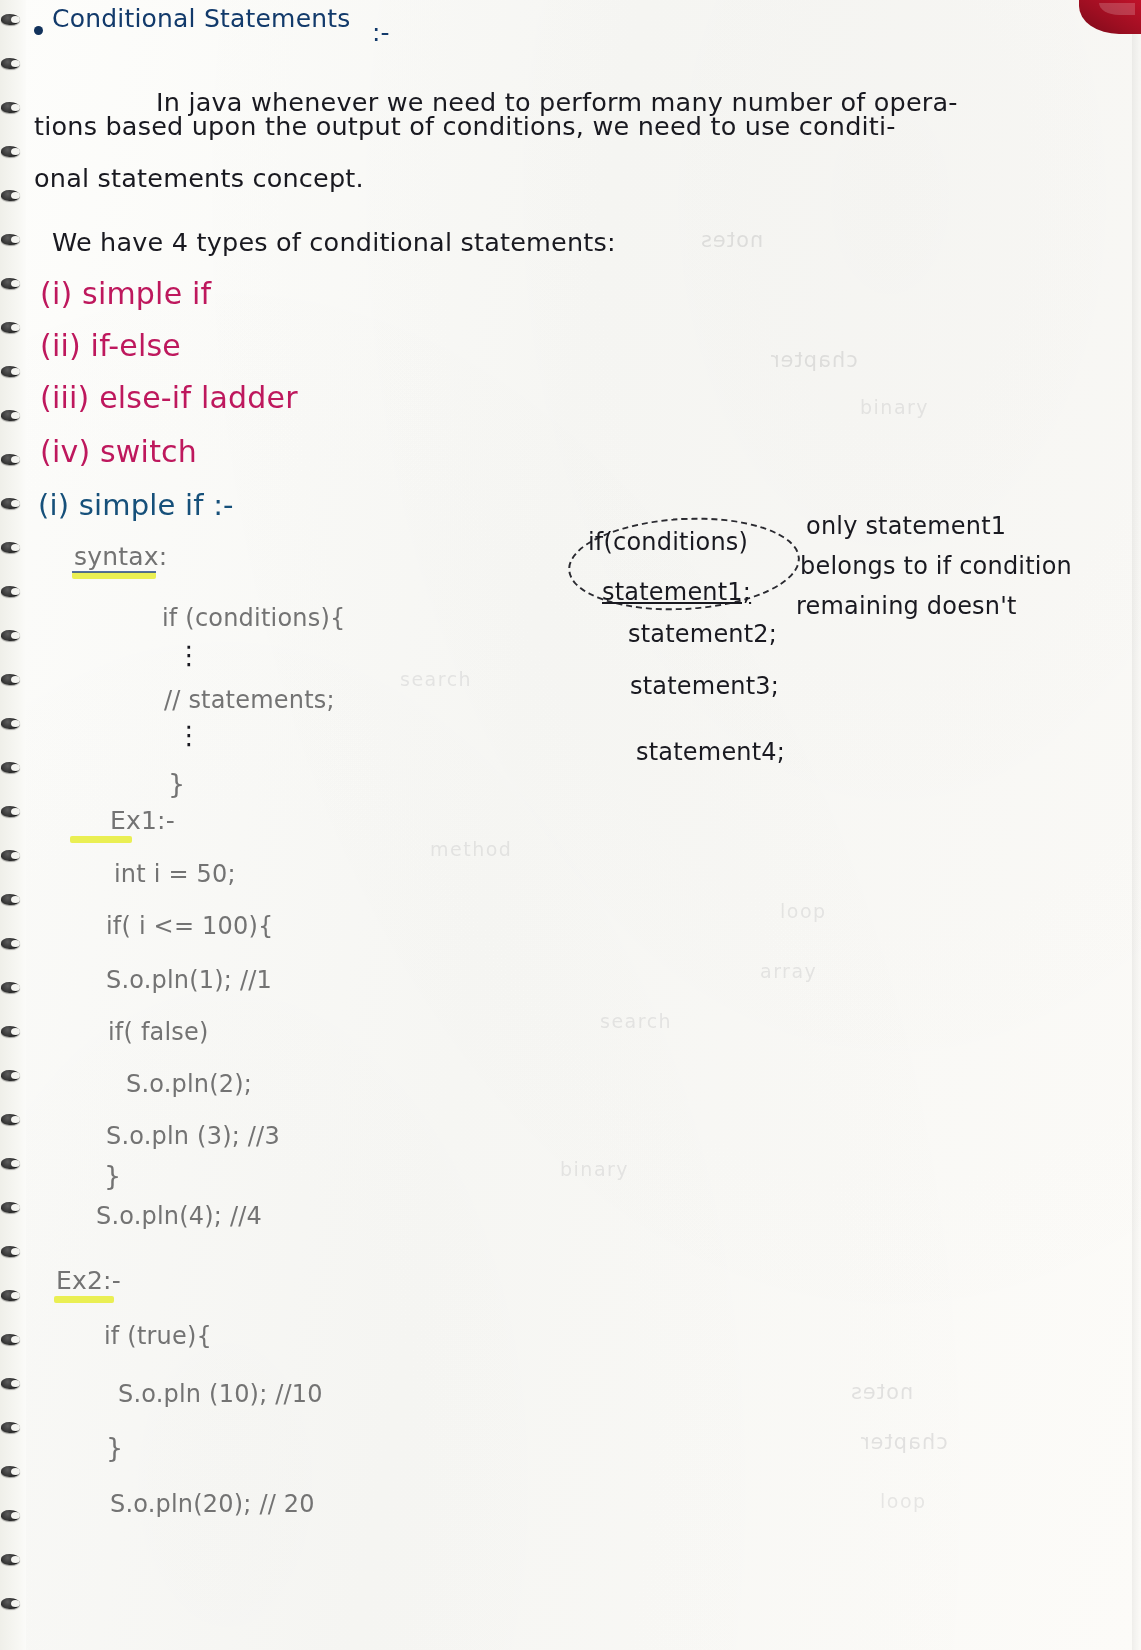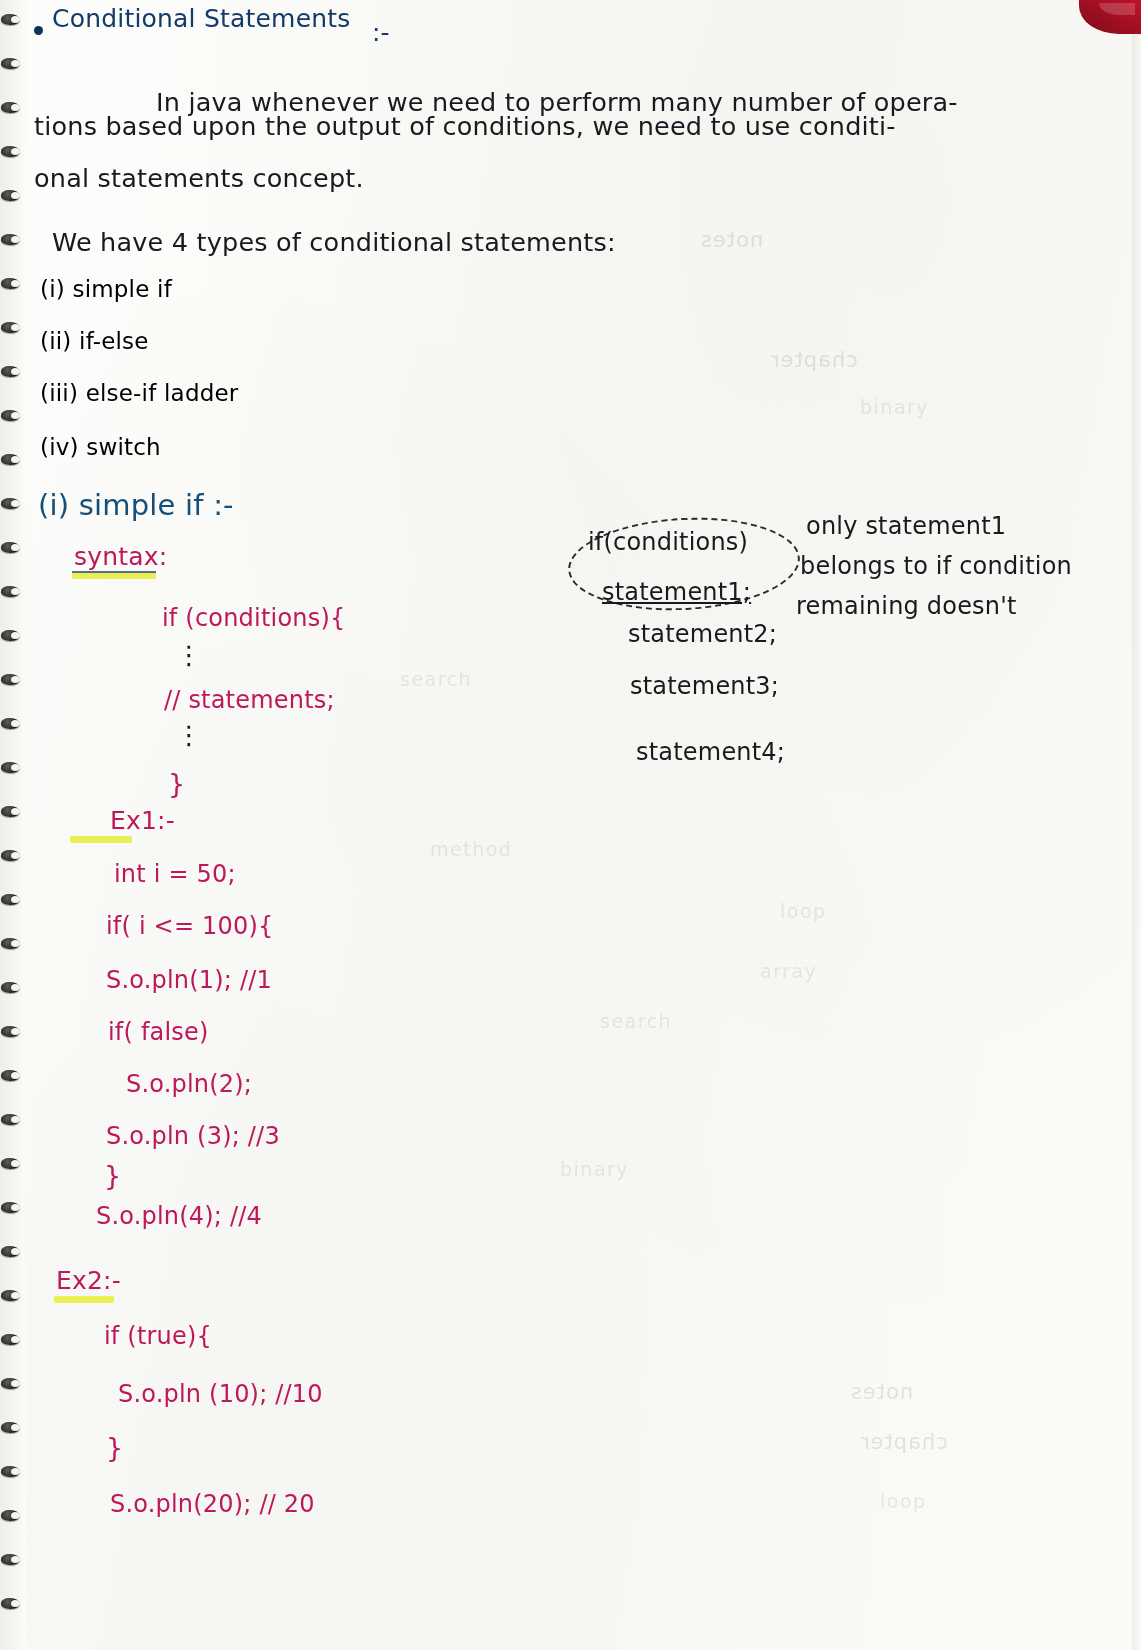--- a/index.html
+++ b/index.html
@@ -90,24 +90,24 @@
   .heading {
     font-size: 25px;
     color: #123a6b;
   }
 
   .body-line {
     font-size: 25.5px;
     line-height: 1;
     color: #191920;
   }
-  .list-line { font-size: 23px; color: #000000; text-align: right; }
+  .list-line { font-size: 30px; color: #be185d; text-align: right; }
   .sub-heading { font-size: 29px; color: #16507a; }
 
-  .code { font-size: 24px; color: #be185d; }
+  .code { font-size: 24px; color: #737373; }
 
   
   .hl {
     position: absolute;
     height: 7px;
     background: #e9ee4a;
     opacity: 0.95;
     border-radius: 2px;
   }
   .underline-blue {

